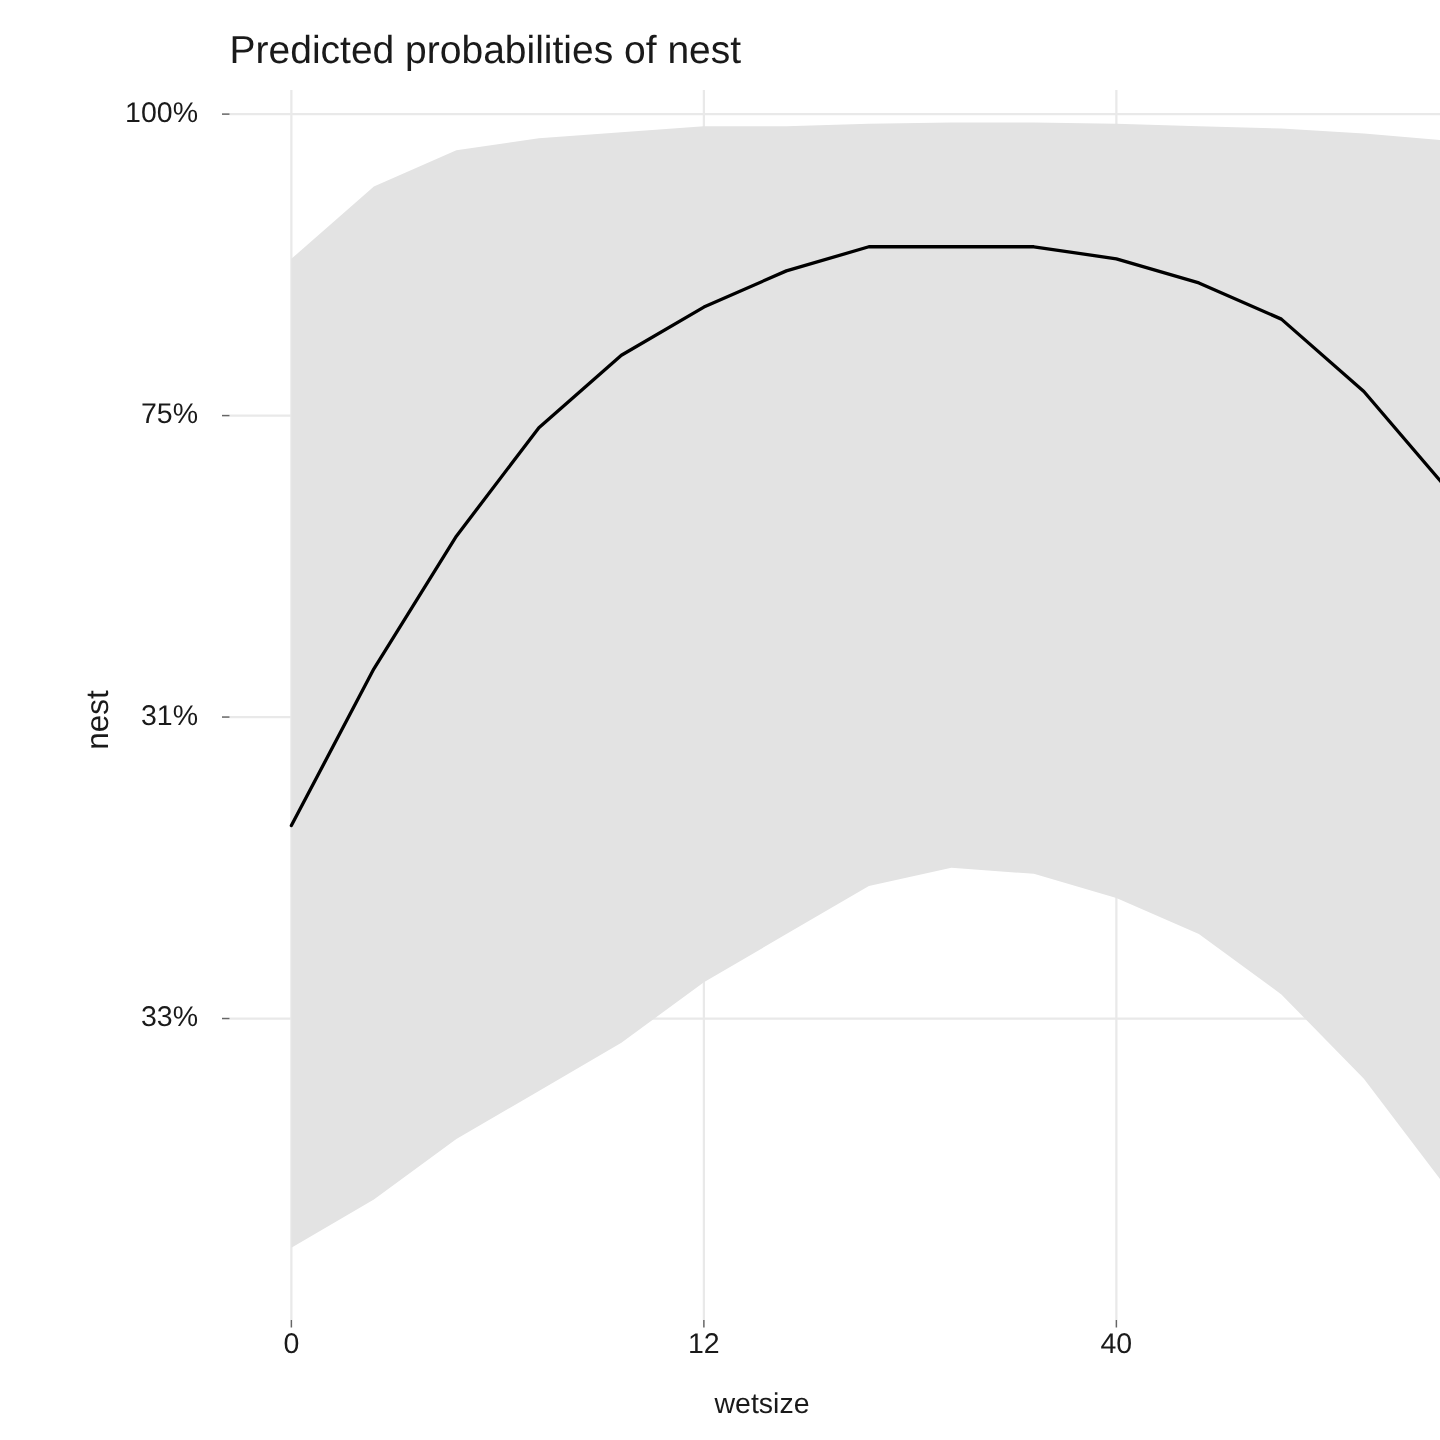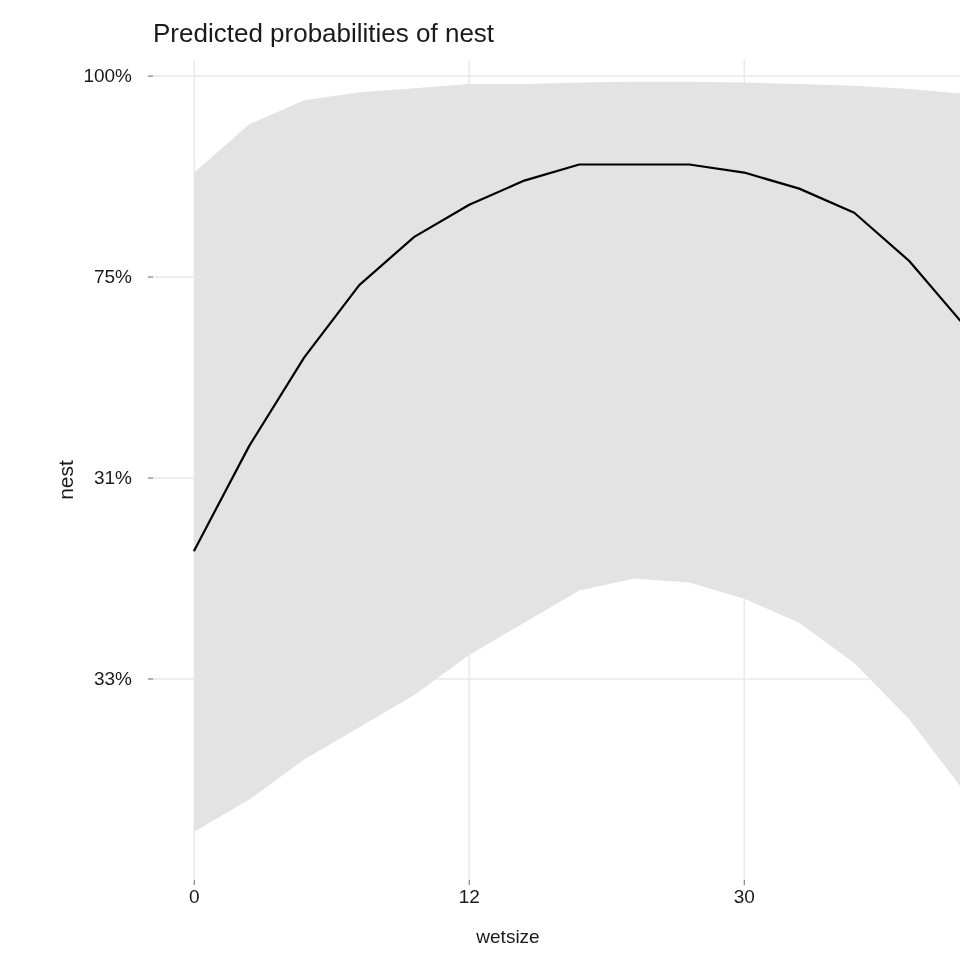--- a/index.html
+++ b/index.html
@@ -128,16 +128,16 @@
 
   <div id="yticks">
       <div class="ytick" style="top: 679.02px;">33%</div>
       <div class="ytick" style="top: 478.039px;">31%</div>
       <div class="ytick" style="top: 277.059px;">75%</div>
       <div class="ytick" style="top: 76.0784px; text-align: right;">100%</div>
     </div>
   <div id="xticks">
       <div class="xtick" style="left: 158.25px;">0</div>
       <div class="xtick" style="left: 433.25px;">12</div>
-      <div class="xtick" style="left: 708.25px;">30</div>
+      <div class="xtick" style="left: 708.25px;">40</div>
     </div>
 
 </div>
 
 </body></html>

